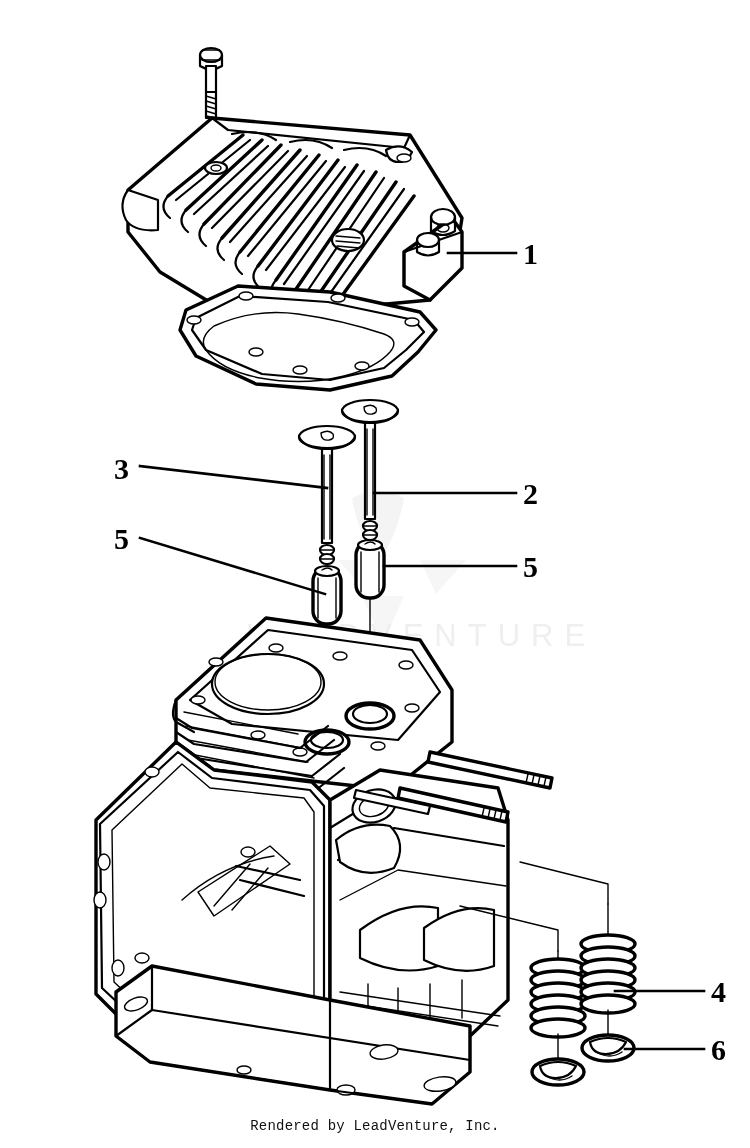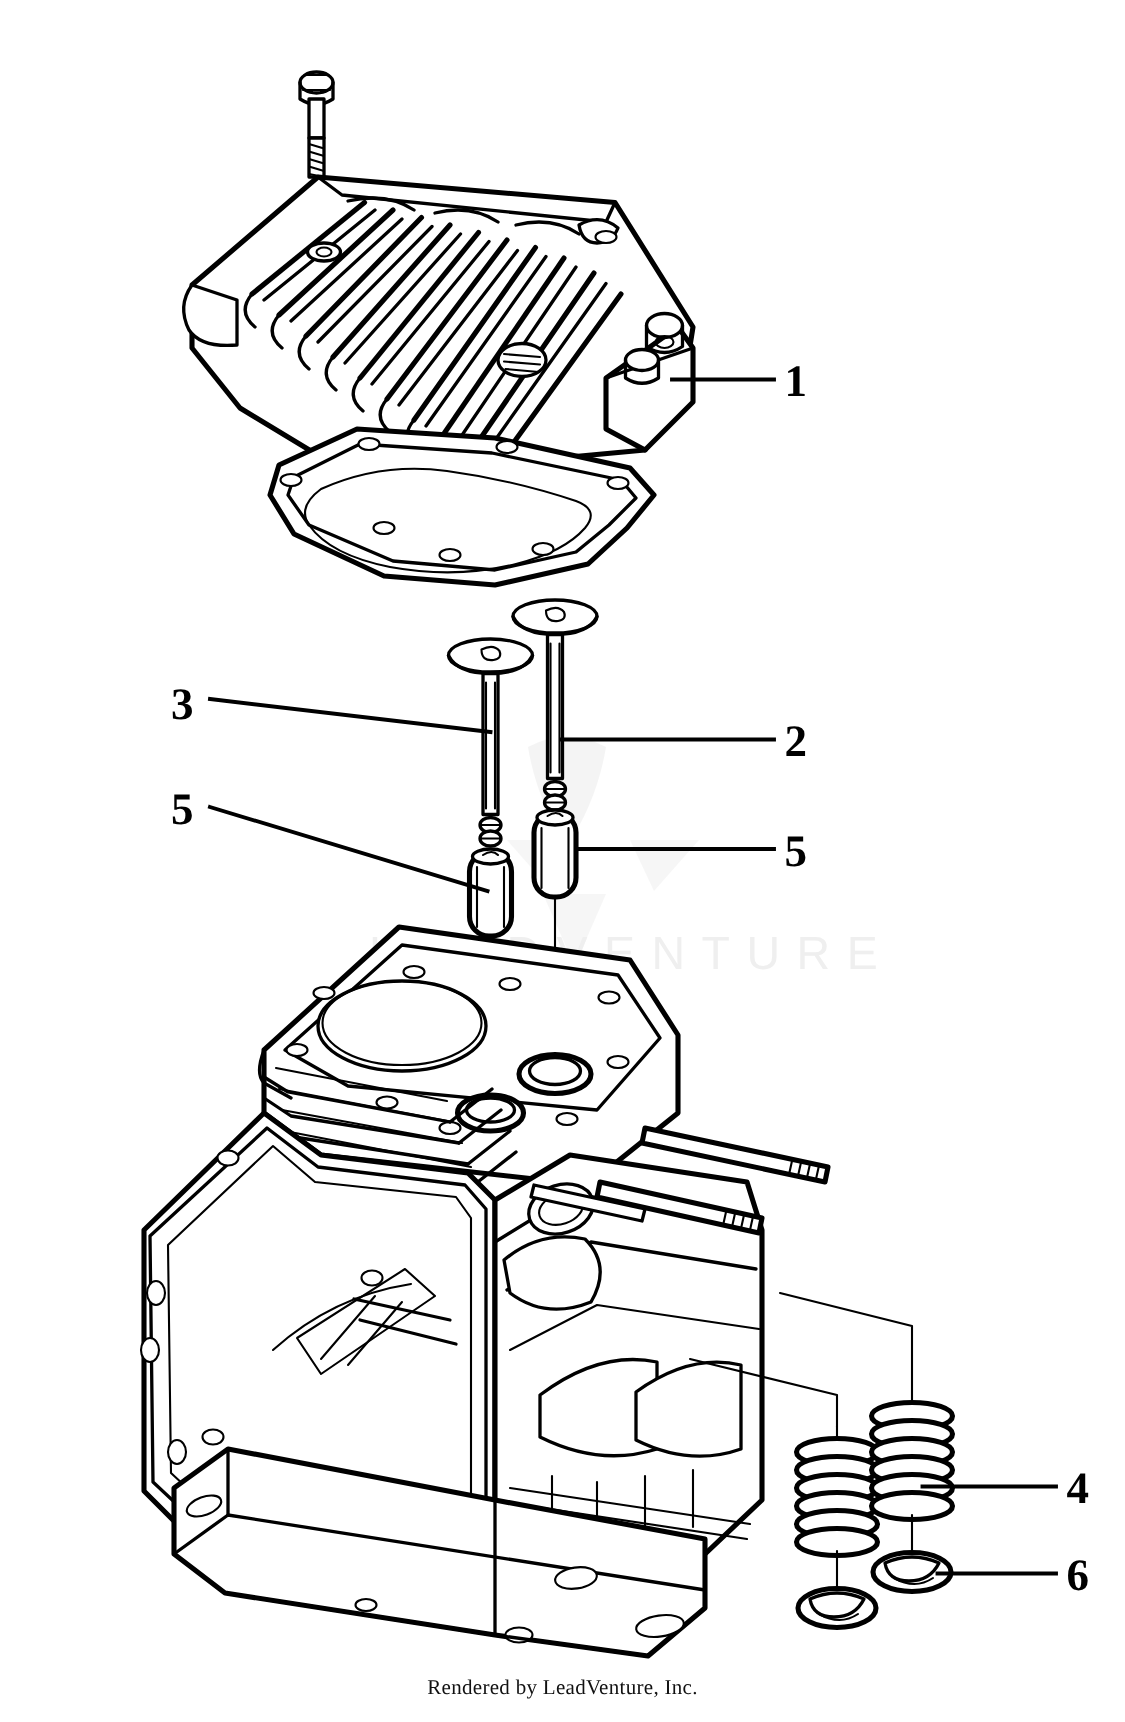--- a/index.html
+++ b/index.html
@@ -57,21 +57,21 @@
   .ln-thin { stroke-width: 1.4; }
   .ln-med  { stroke-width: 2.2; }
   .ln-thick{ stroke-width: 3.4; }
   .fill-wht { fill: #ffffff; }
   #footer {
     position: absolute;
     left: 0;
     top: 1118px;
     width: 750px;
     text-align: center;
-    font-family: Liberation Serif, serif;
+    font-family: Liberation Mono, monospace;
     font-size: 14px;
     color: #111111;
     letter-spacing: 0.2px;
   }
 </style>
 </head>
 <body>
 
 <div id="page">
 

